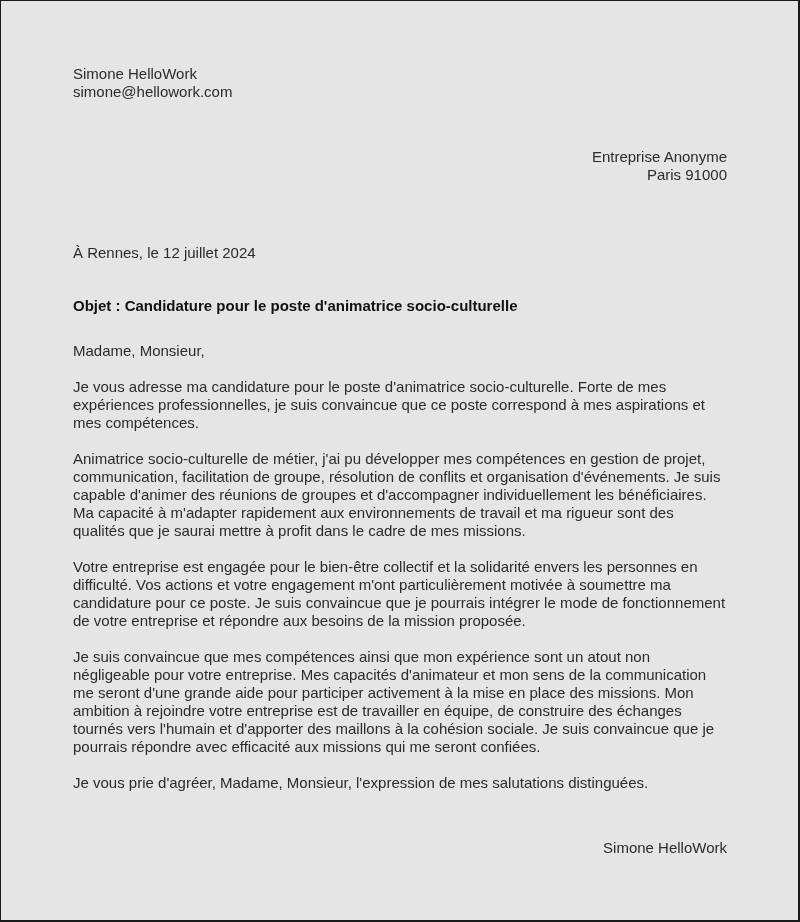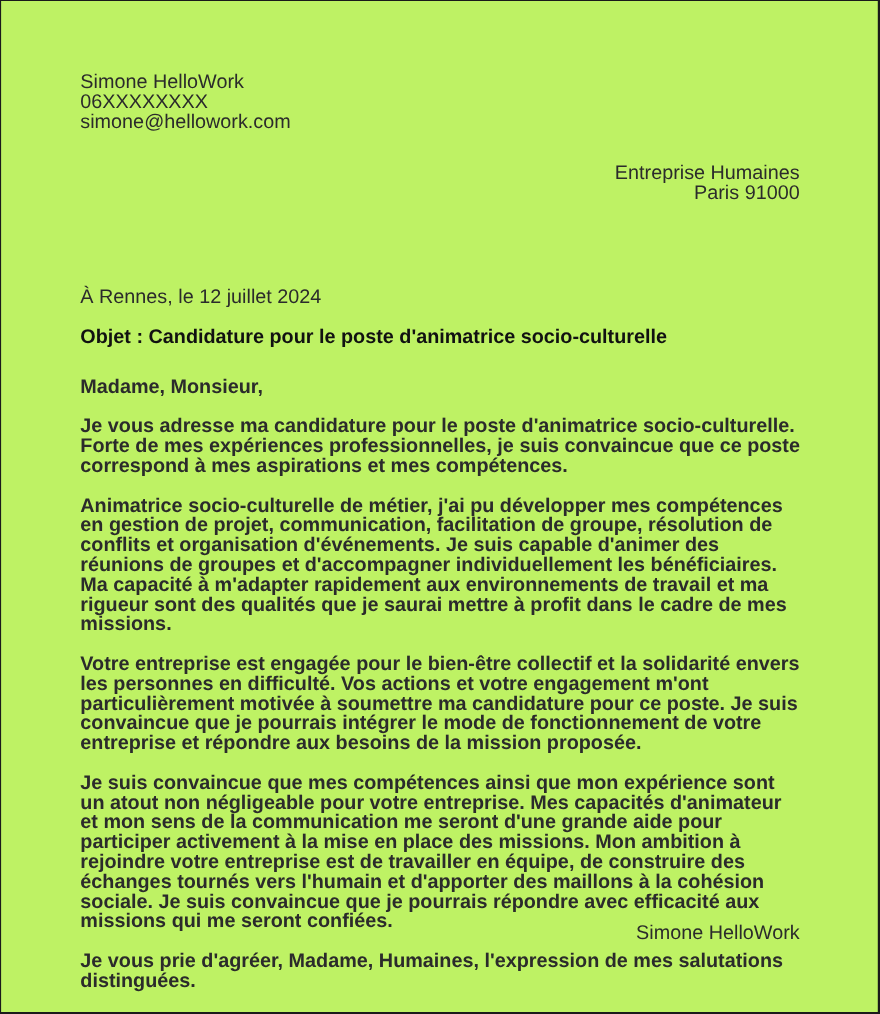--- a/index.html
+++ b/index.html
@@ -16,91 +16,89 @@
     .page {
       position: absolute;
       left: 0;
       top: 0;
       width: 797px;
       height: 919px;
       border-left: 1px solid #1a1a1a;
       border-top: 1px solid #1a1a1a;
       border-right: 2px solid #1a1a1a;
       border-bottom: 2px solid #1a1a1a;
-      background: #bef264;
+      background: #e5e5e5;
       font-family: "Liberation Sans", "DejaVu Sans", sans-serif;
-      font-size: 18px;
+      font-size: 15px;
       color: #2b2b2b;
       line-height: 18px;
     }
     .sender {
       position: absolute;
       left: 72px;
       top: 64px;
     }
     .sender div, .recipient div { white-space: nowrap; }
     .recipient {
       position: absolute;
       right: 71px;
       top: 147px;
       text-align: right;
     }
     .date {
       position: absolute;
       left: 72px;
-      top: 259px;
+      top: 243px;
     }
     .subject {
       position: absolute;
       left: 72px;
       top: 296px;
       font-weight: bold;
       color: #111111;
     }
     .body-text {
       position: absolute;
       left: 72px;
       top: 341px;
       width: 656px;
     }
     .body-text p {
       margin: 0 0 18px 0;
-      font-weight: bold;
     }
     .signature {
       position: absolute;
       right: 71px;
       top: 838px;
       text-align: right;
     }
   </style>
 </head>
 <body>
 
 <div class="page">
 
   <div class="sender">
     <div>Simone HelloWork</div>
-    <div>06XXXXXXXX</div>
     <div>simone@hellowork.com</div>
   </div>
 
   <div class="recipient">
-    <div>Entreprise Humaines</div>
+    <div>Entreprise Anonyme</div>
     <div>Paris 91000</div>
   </div>
 
   <div class="date">À Rennes, le 12 juillet 2024</div>
 
   <div class="subject">Objet : Candidature pour le poste d'animatrice socio-culturelle</div>
 
   <div class="body-text">
     <p>Madame, Monsieur,</p>
     <p>Je vous adresse ma candidature pour le poste d'animatrice socio-culturelle. Forte de mes expériences professionnelles, je suis convaincue que ce poste correspond à mes aspirations et mes compétences.</p>
     <p>Animatrice socio-culturelle de métier, j'ai pu développer mes compétences en gestion de projet, communication, facilitation de groupe, résolution de conflits et organisation d'événements. Je suis capable d'animer des réunions de groupes et d'accompagner individuellement les bénéficiaires. Ma capacité à m'adapter rapidement aux environnements de travail et ma rigueur sont des qualités que je saurai mettre à profit dans le cadre de mes missions.</p>
     <p>Votre entreprise est engagée pour le bien-être collectif et la solidarité envers les personnes en difficulté. Vos actions et votre engagement m'ont particulièrement motivée à soumettre ma candidature pour ce poste. Je suis convaincue que je pourrais intégrer le mode de fonctionnement de votre entreprise et répondre aux besoins de la mission proposée.</p>
     <p>Je suis convaincue que mes compétences ainsi que mon expérience sont un atout non négligeable pour votre entreprise. Mes capacités d'animateur et mon sens de la communication me seront d'une grande aide pour participer activement à la mise en place des missions. Mon ambition à rejoindre votre entreprise est de travailler en équipe, de construire des échanges tournés vers l'humain et d'apporter des maillons à la cohésion sociale. Je suis convaincue que je pourrais répondre avec efficacité aux missions qui me seront confiées.</p>
-    <p>Je vous prie d'agréer, Madame, Humaines, l'expression de mes salutations distinguées.</p>
+    <p>Je vous prie d'agréer, Madame, Monsieur, l'expression de mes salutations distinguées.</p>
   </div>
 
   <div class="signature">Simone HelloWork</div>
 
 </div>
 
 </body></html>

